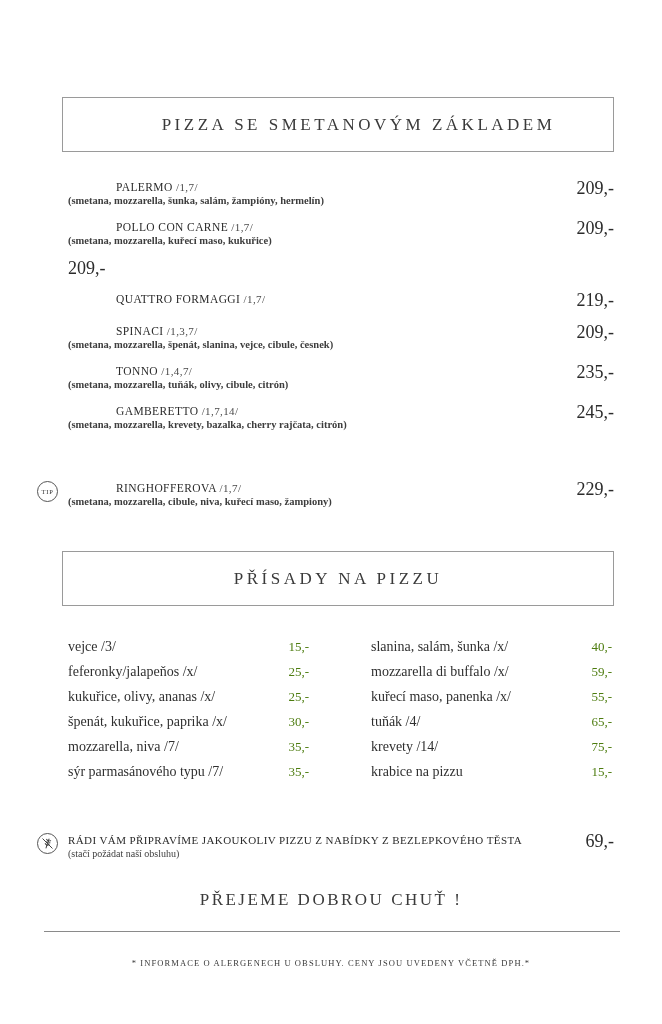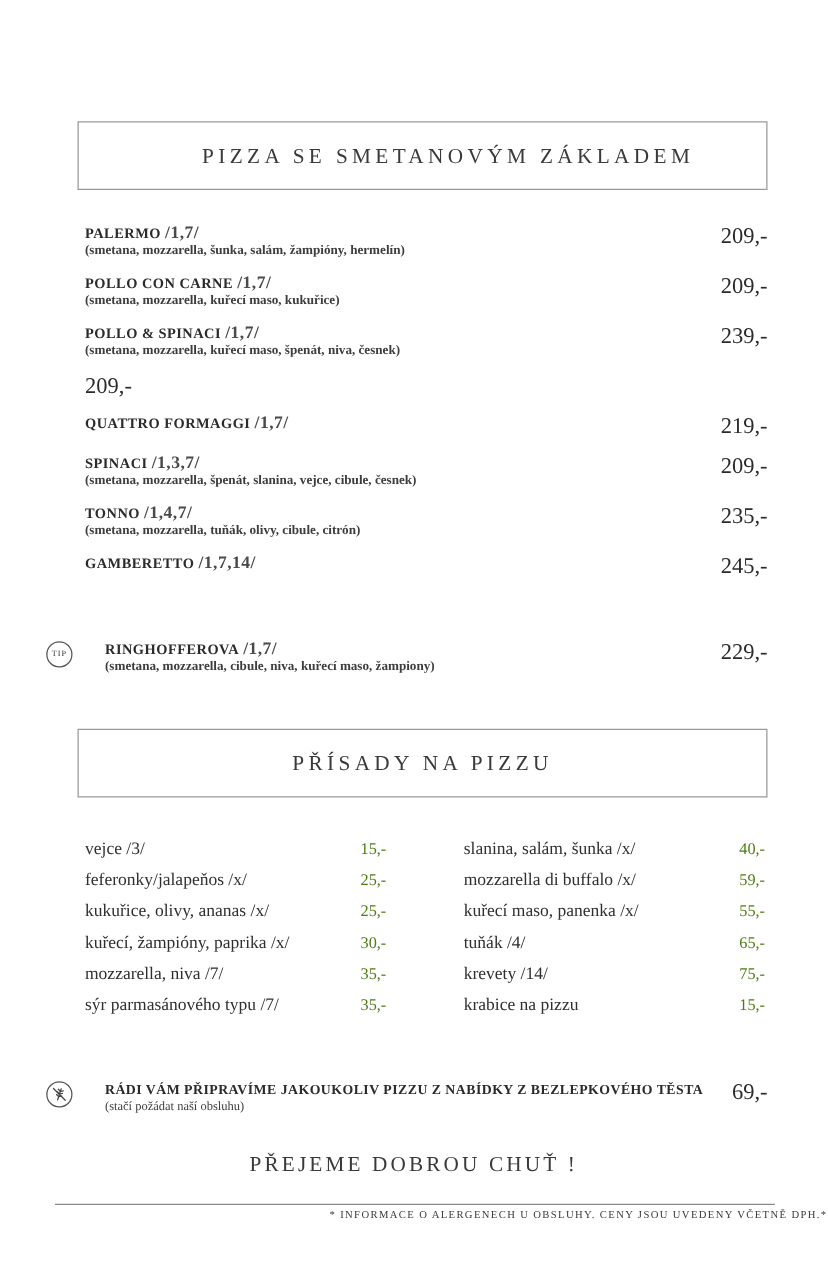--- a/index.html
+++ b/index.html
@@ -21,57 +21,56 @@
   .section-title {
     font-size: 17px;
     letter-spacing: 3.5px;
     color: #3a3a3a;
     white-space: nowrap;
   }
   .menu-list { margin: 28px 48px 0 68px; }
   .item { display: flex; justify-content: space-between; align-items: flex-start; margin-bottom: 13px; }
   .item-left { }
   .item-title { font-size: 11.5px; line-height: 14px; letter-spacing: 0.4px; }
-  .item-name { font-weight: bold; color: #2b2b2b; }
-  .item-allergens { font-weight: bold; color: #4a4a4a; font-size: 14px; margin-top: 12px; }
+  .item-name { font-weight: normal; color: #2b2b2b; margin-left: 48px; }
+  .item-allergens { font-weight: normal; color: #4a4a4a; font-size: 11px; margin-top: 12px; }
   .item-desc { font-size: 10.5px; line-height: 13px; color: #3d3d3d; font-weight: bold; }
   .item-price { font-size: 18px; color: #2b2b2b; white-space: nowrap; margin-top: -2px; }
 
   .special-row {
     display: flex; align-items: flex-start;
     margin: 50px 48px 0 37px;
-    gap: 16px;
   }
   .badge-circle {
     width: 21px; height: 21px; border-radius: 50%;
     border: 1px solid #555; flex: 0 0 21px;
     display: flex; align-items: center; justify-content: center;
     margin-right: 10px; margin-top: 0px;
   }
   .badge-text { font-size: 6.5px; letter-spacing: 0.8px; color: #333; }
   .special-content { flex: 1; display: flex; justify-content: space-between; align-items: flex-start; }
 
   .gluten-row { margin-top: 44px; }
-  .gluten-title { font-size: 11px; font-weight: bold; letter-spacing: 0.4px; line-height: 14px; color: #2b2b2b; }
+  .gluten-title { font-size: 11px; font-weight: normal; letter-spacing: 0.4px; line-height: 14px; color: #2b2b2b; }
   .gluten-sub { font-size: 10px; color: #3d3d3d; line-height: 13px; }
 
   .toppings { display: flex; margin: 33px 50px 0 68px; }
   .top-col { flex: 1; }
   .top-col.left { margin-right: 62px; }
   .top-row { display: flex; justify-content: space-between; align-items: baseline; margin-bottom: 9px; }
   .top-label { font-size: 14px; line-height: 13px; color: #2f2f2f; }
   .top-price { font-size: 13px; color: #4d7c0f; white-space: nowrap; }
 
   .closing {
     text-align: center; margin-top: 30px;
     font-size: 17px; letter-spacing: 2.5px; color: #3a3a3a;
   }
   .footer-line { border: none; border-top: 1px solid #8a8a8a; margin: 21px 42px 0 44px; }
   .footer-text {
-    text-align: right; margin-top: 2px;
+    text-align: center; margin-top: 26px;
     font-size: 8.5px; letter-spacing: 1.1px; color: #3a3a3a;
   }
   svg.gf { display: block; }
 </style>
 </head>
 <body>
 
 <div class="section-box first">
   <div class="section-title">PIZZA SE SMETANOVÝM ZÁKLADEM</div>
 </div>
@@ -87,27 +86,20 @@
   </div>
 
   <div class="item">
     <div class="item-left">
       <div class="item-title"><span class="item-name">POLLO CON CARNE</span> <span class="item-allergens">/1,7/</span></div>
       <div class="item-desc">(smetana, mozzarella, kuřecí maso, kukuřice)</div>
     </div>
     <div class="item-price">209,-</div>
   </div>
 
-  <div class="item">
-    <div class="item-left">
-      <div class="item-title"><span class="item-name">POLLO &amp; SPINACI</span> <span class="item-allergens">/1,7/</span></div>
-      <div class="item-desc">(smetana, mozzarella, kuřecí maso, špenát, niva, česnek)</div>
-    </div>
-    <div class="item-price">239,-</div>
-  </div>
 
   <div class="item">
     <div class="item-price">209,-</div>
   </div>
 
   <div class="item">
     <div class="item-left">
       <div class="item-title"><span class="item-name">QUATTRO FORMAGGI</span> <span class="item-allergens">/1,7/</span></div>
     </div>
     <div class="item-price">219,-</div>
@@ -125,20 +117,21 @@
     <div class="item-left">
       <div class="item-title"><span class="item-name">TONNO</span> <span class="item-allergens">/1,4,7/</span></div>
       <div class="item-desc">(smetana, mozzarella, tuňák, olivy, cibule, citrón)</div>
     </div>
     <div class="item-price">235,-</div>
   </div>
 
   <div class="item">
     <div class="item-left">
       <div class="item-title"><span class="item-name">GAMBERETTO</span> <span class="item-allergens">/1,7,14/</span></div>
+      <div class="item-desc">(smetana, mozzarella, krevety, bazalka, cherry rajčata, citrón)</div>
     </div>
     <div class="item-price">245,-</div>
   </div>
 
 </div>
 
 <div class="special-row">
   <div class="badge-circle">
     <span class="badge-text">TIP</span>
   </div>
@@ -163,21 +156,21 @@
       </div>
     <div class="top-row">
         <span class="top-label">feferonky/jalapeňos /x/</span>
         <span class="top-price">25,-</span>
       </div>
     <div class="top-row">
         <span class="top-label">kukuřice, olivy, ananas /x/</span>
         <span class="top-price">25,-</span>
       </div>
     <div class="top-row">
-        <span class="top-label">kuřecí, žampióny, paprika /x/</span>
+        <span class="top-label">špenát, kukuřice, paprika /x/</span>
         <span class="top-price">30,-</span>
       </div>
     <div class="top-row">
         <span class="top-label">mozzarella, niva /7/</span>
         <span class="top-price">35,-</span>
       </div>
     <div class="top-row">
         <span class="top-label">sýr parmasánového typu /7/</span>
         <span class="top-price">35,-</span>
       </div>

